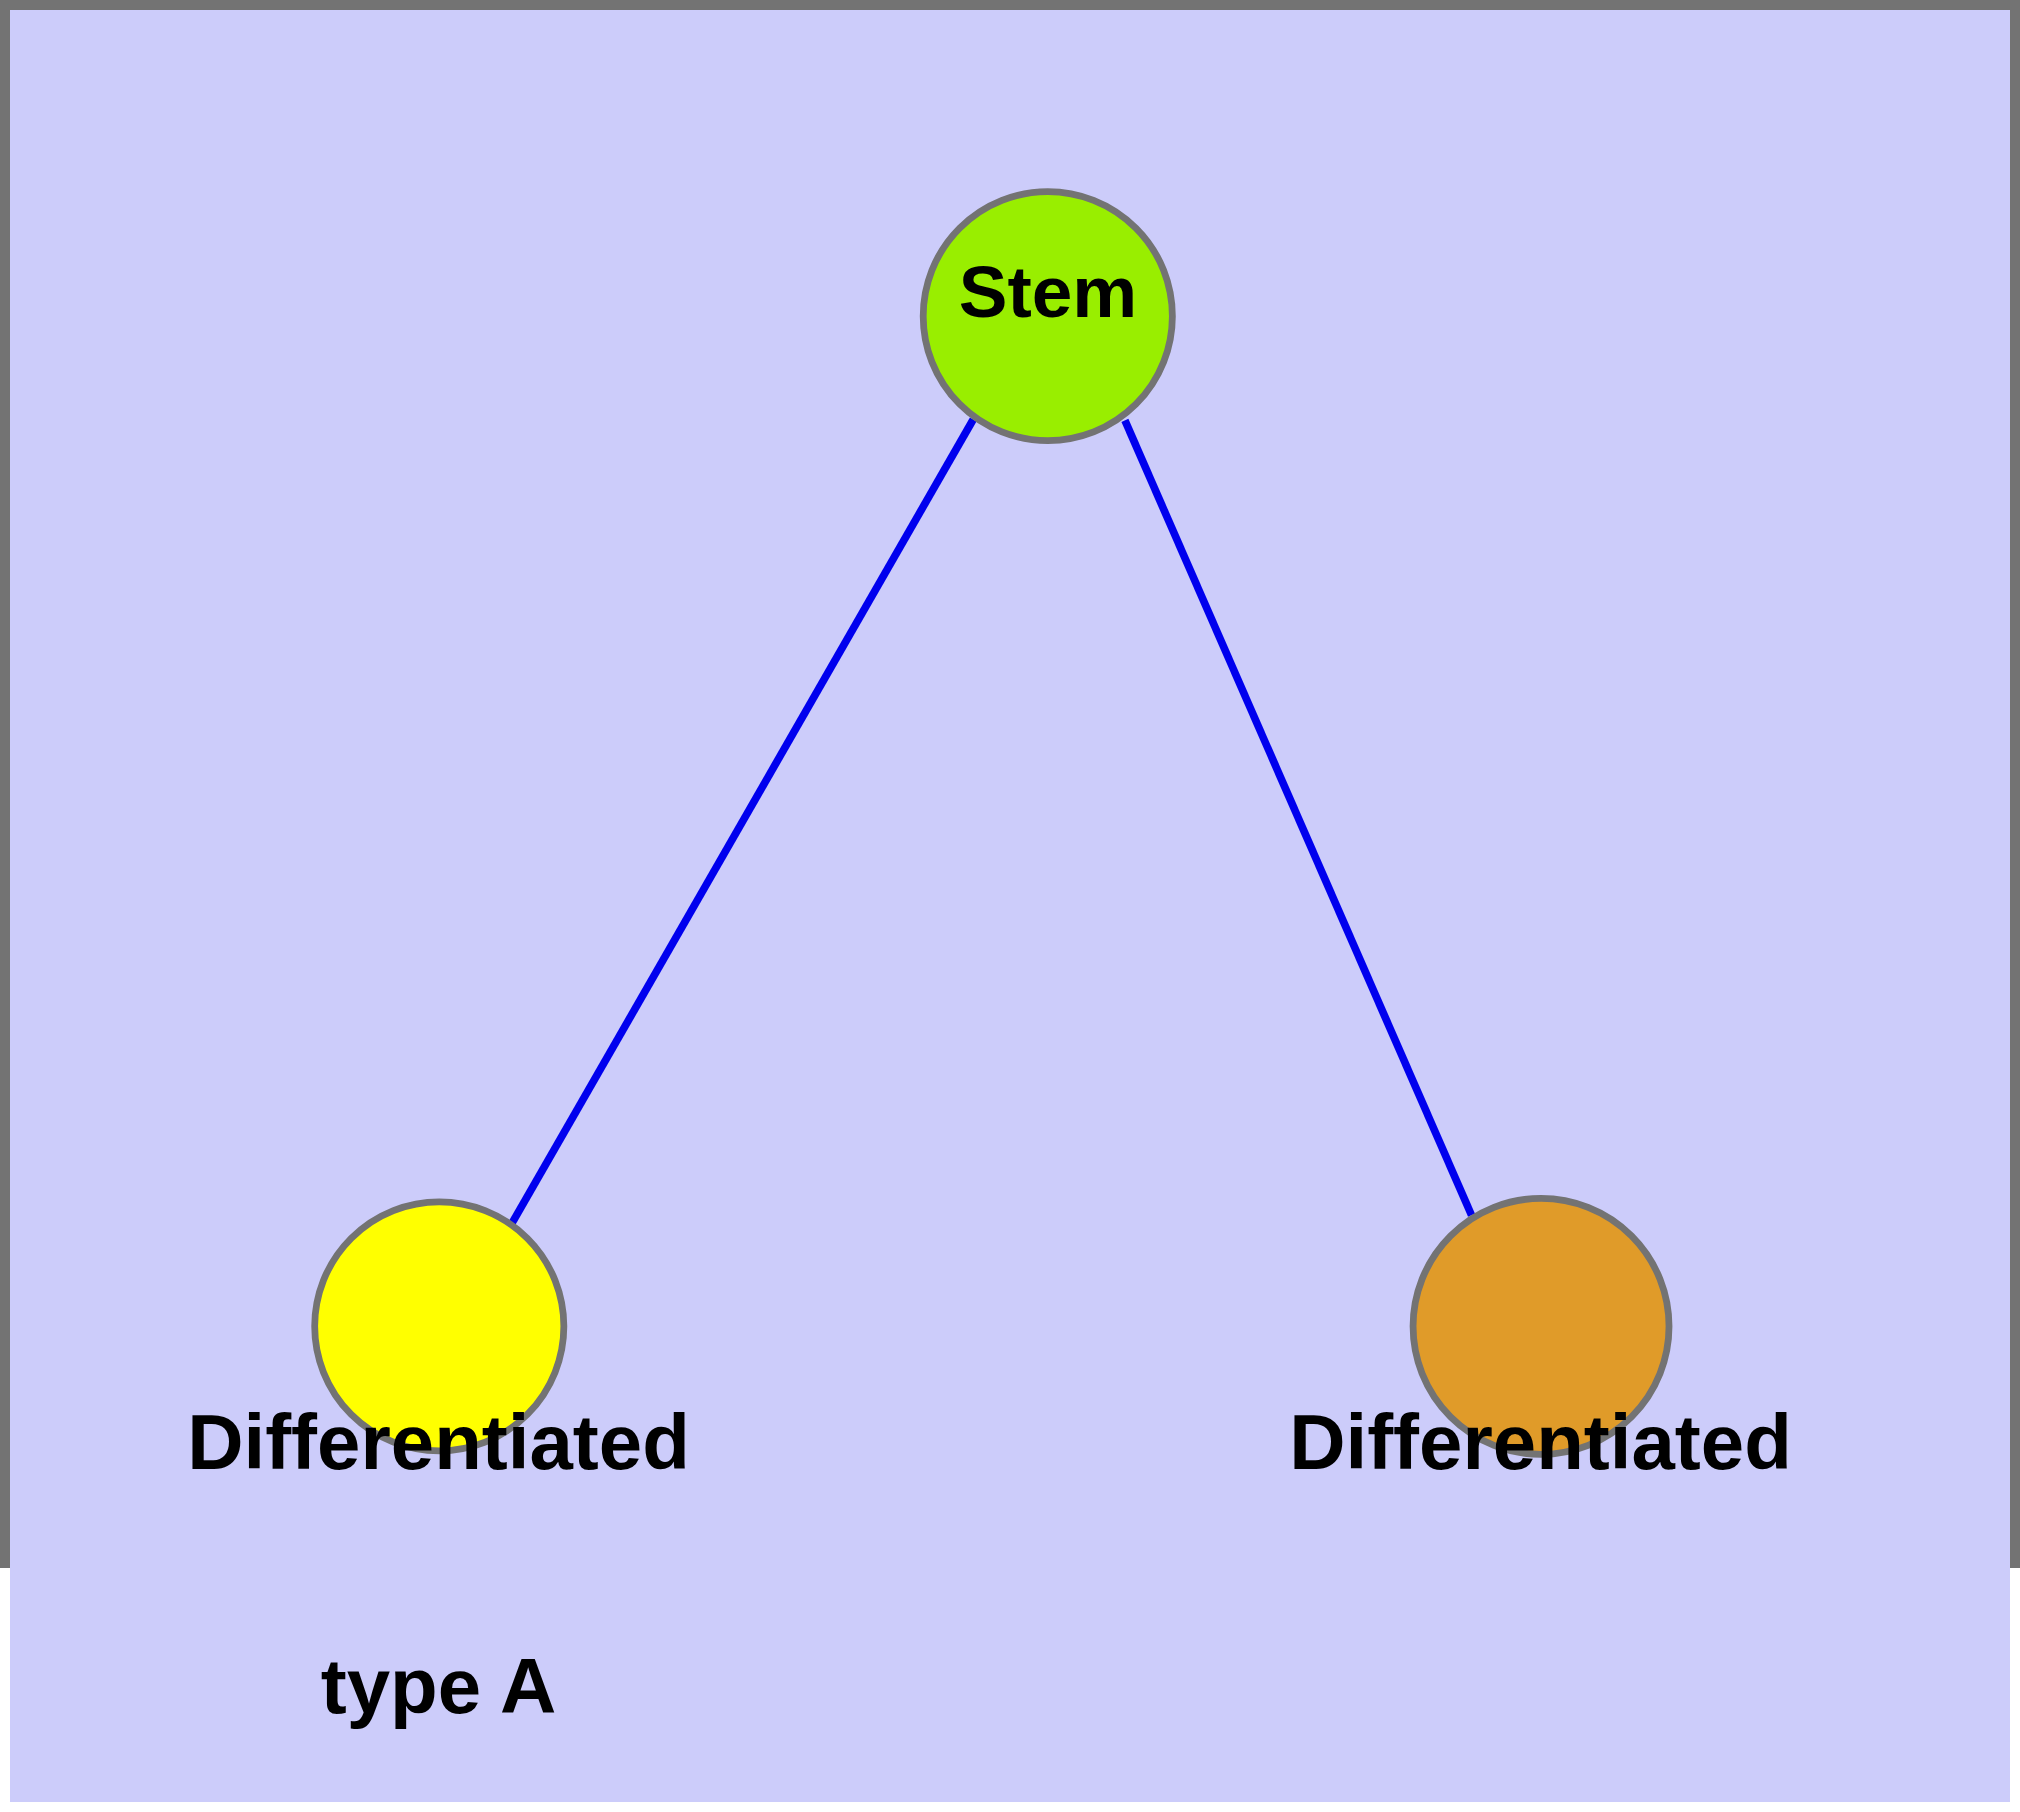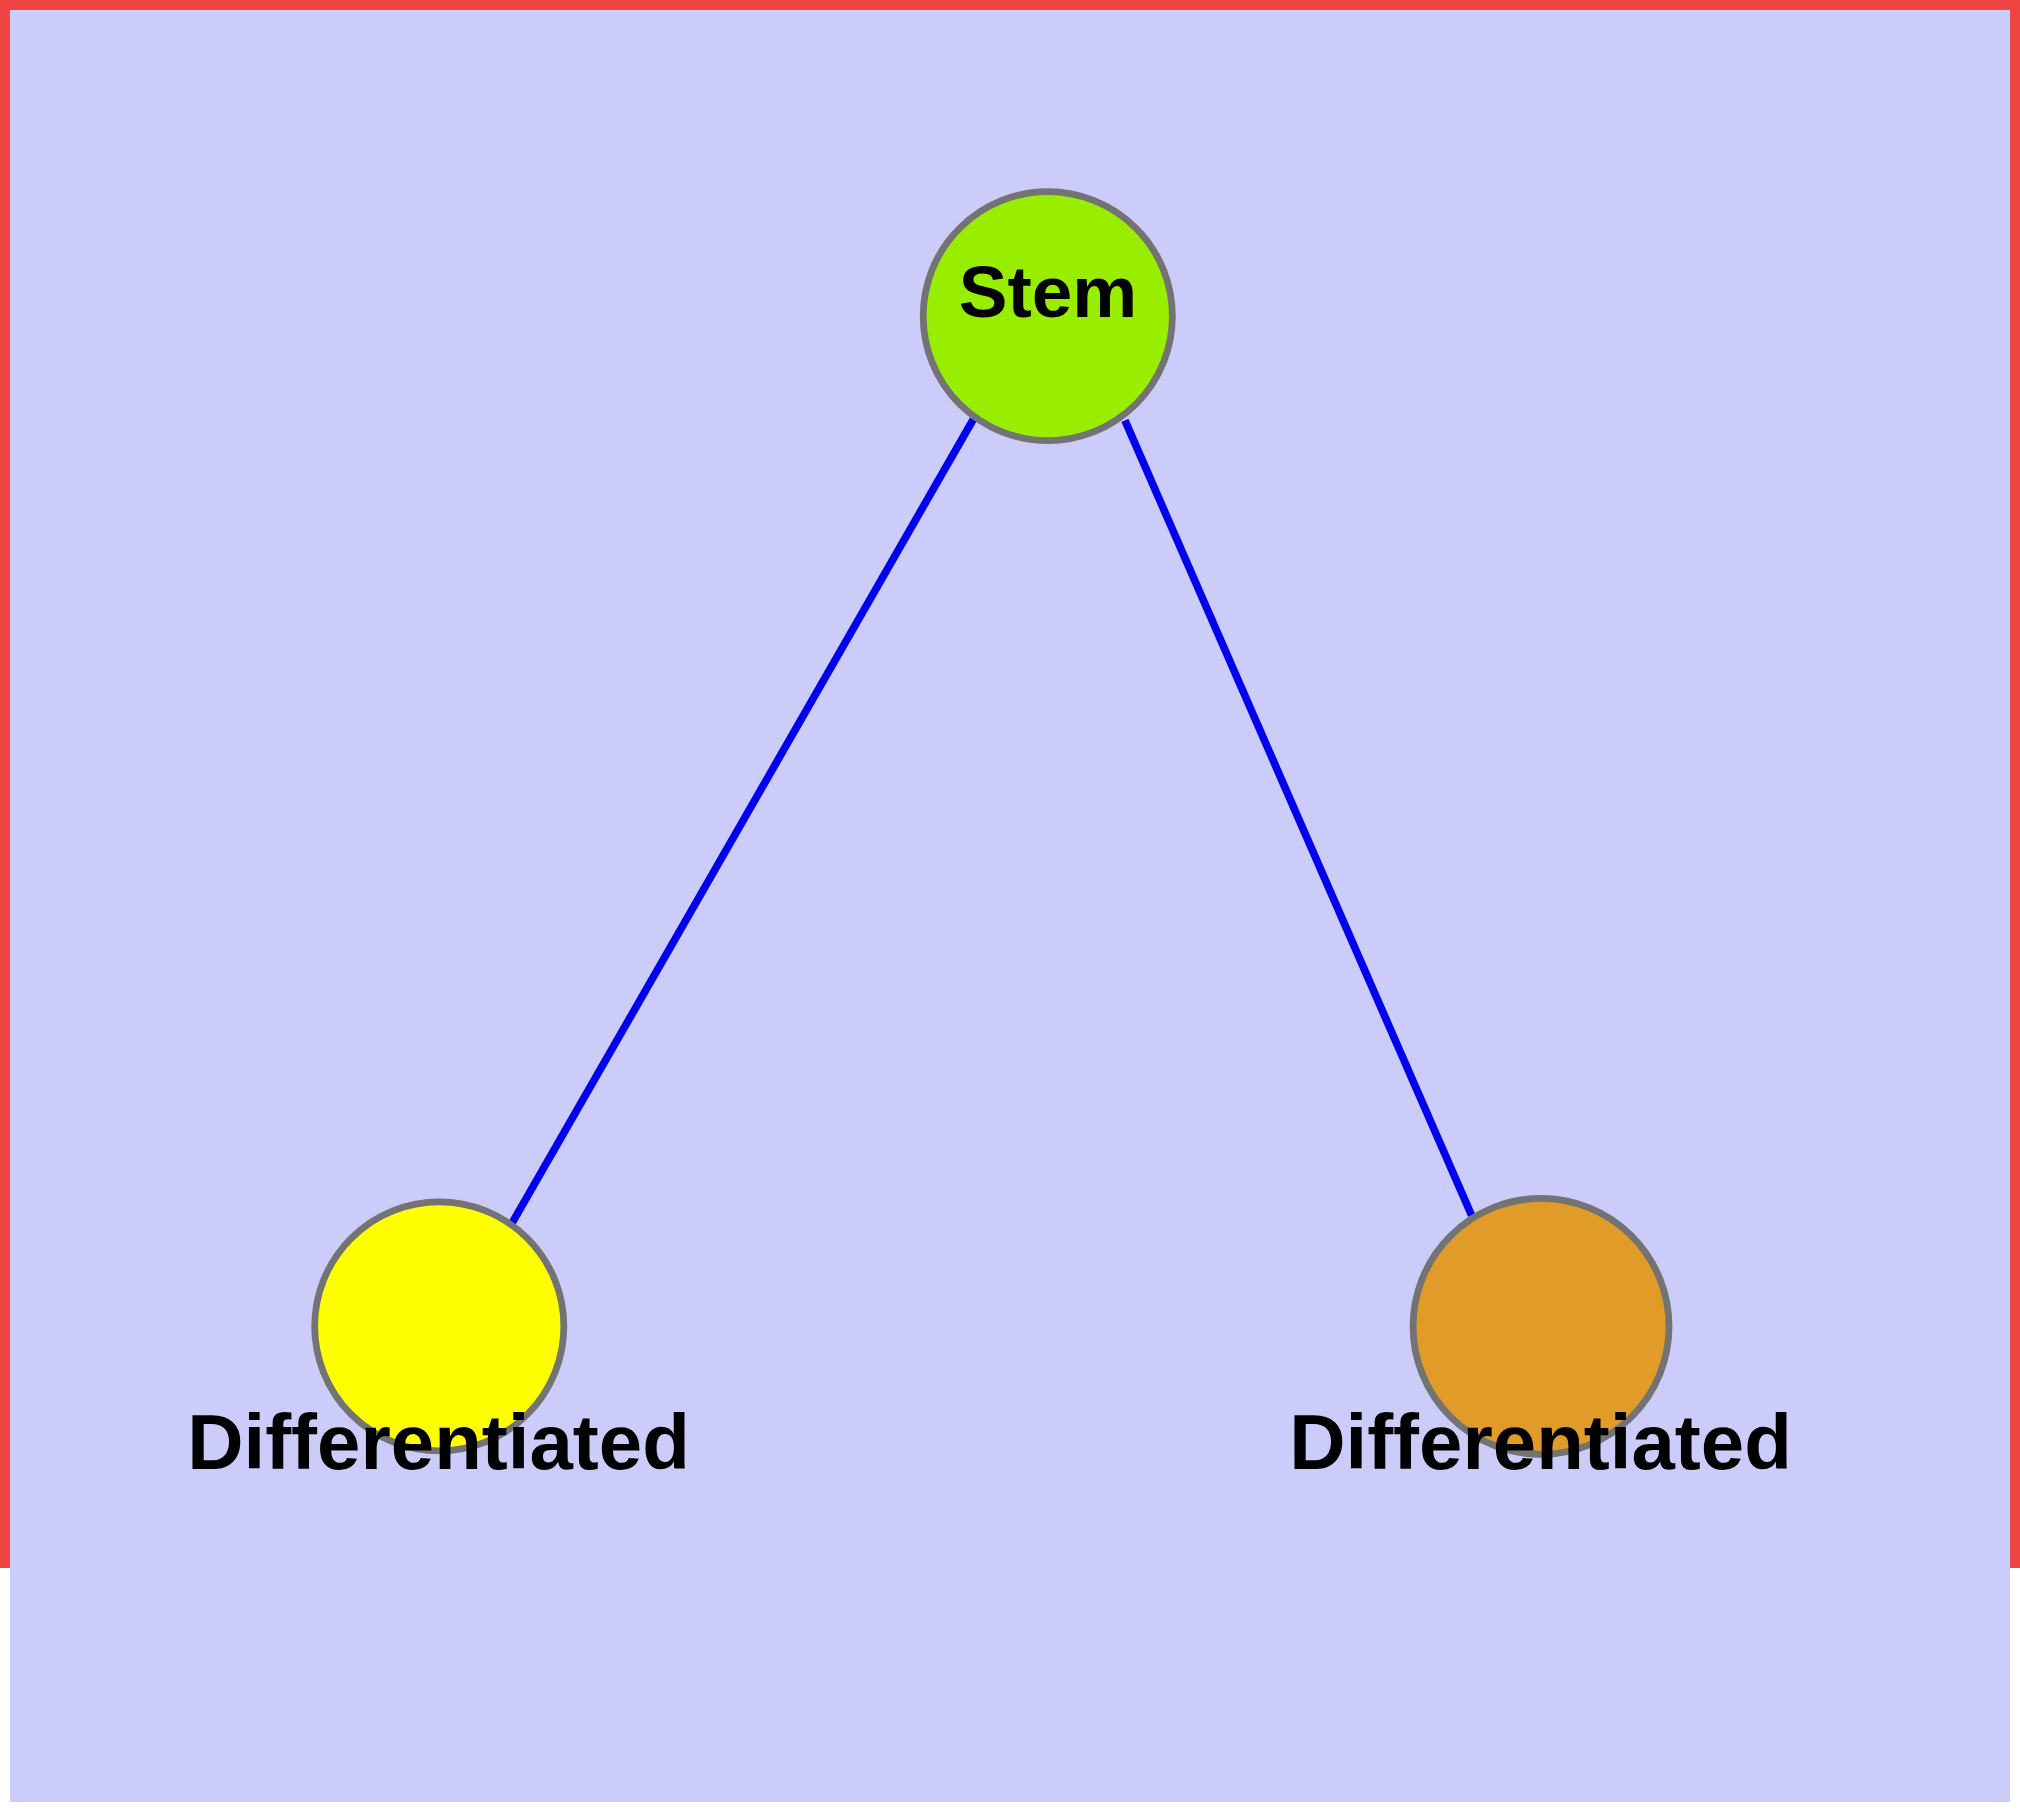--- a/index.html
+++ b/index.html
@@ -10,21 +10,21 @@
   body {
     width: 2021px;
     height: 1812px;
     overflow: hidden;
     font-family: "Liberation Sans", sans-serif;
   }
   #canvas {
     position: relative;
     width: 2021px;
     height: 1568px;
-    background: #ef4444;
+    background: #737373;
   }
   #plot-background {
     position: absolute;
     left: 10.2px;
     top: 10.2px;
     width: 2000px;
     height: 1792px;
     background: #ccccfa;
   }
   #graph-svg {
@@ -81,20 +81,21 @@
       <circle cx="1236" cy="373" r="147" fill="#99ee00" stroke="#737373" stroke-width="8"></circle>
       <circle cx="518" cy="1565" r="147" fill="#ffff00" stroke="#737373" stroke-width="8"></circle>
       <circle cx="1818" cy="1565" r="151" fill="#e09b29" stroke="#737373" stroke-width="8"></circle>
     </g>
   </svg>
 
   <div class="node-label" id="label-stem">Stem</div>
 
   <div class="node-label" id="label-type-a">
     <div>Differentiated</div>
+    <div>type A</div>
   </div>
 
   <div class="node-label" id="label-type-b">
     <div>Differentiated</div>
   </div>
 
 </div>
 
 
 </body></html>

